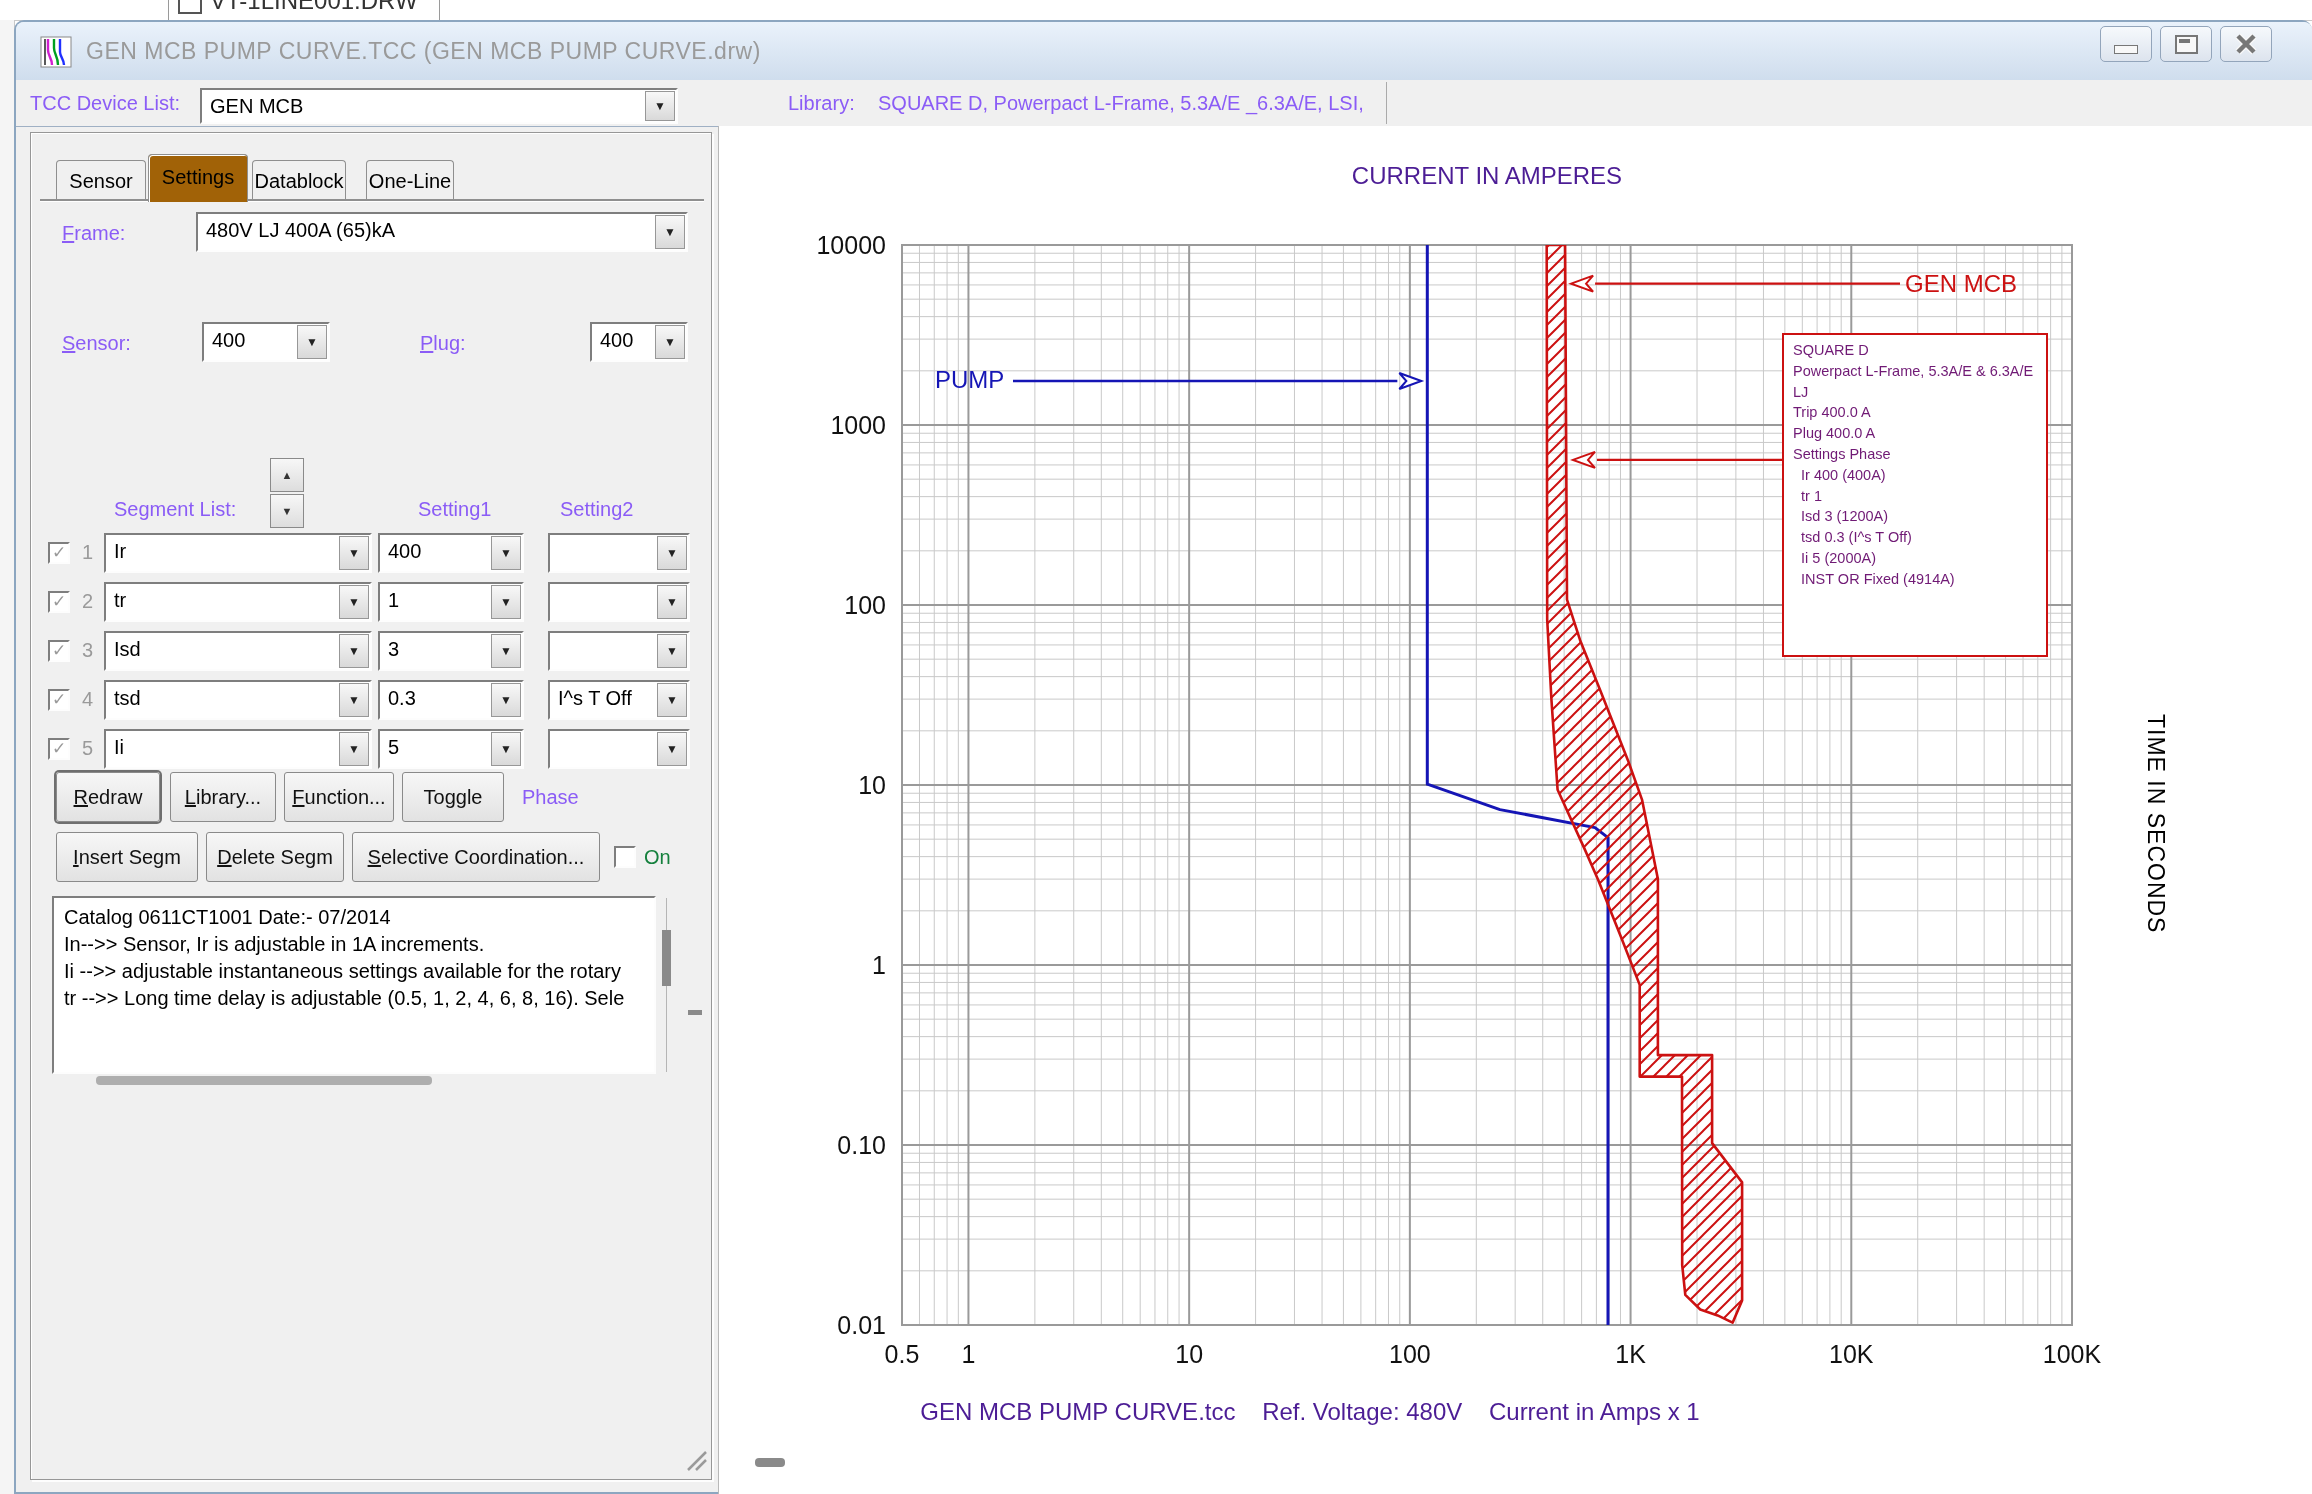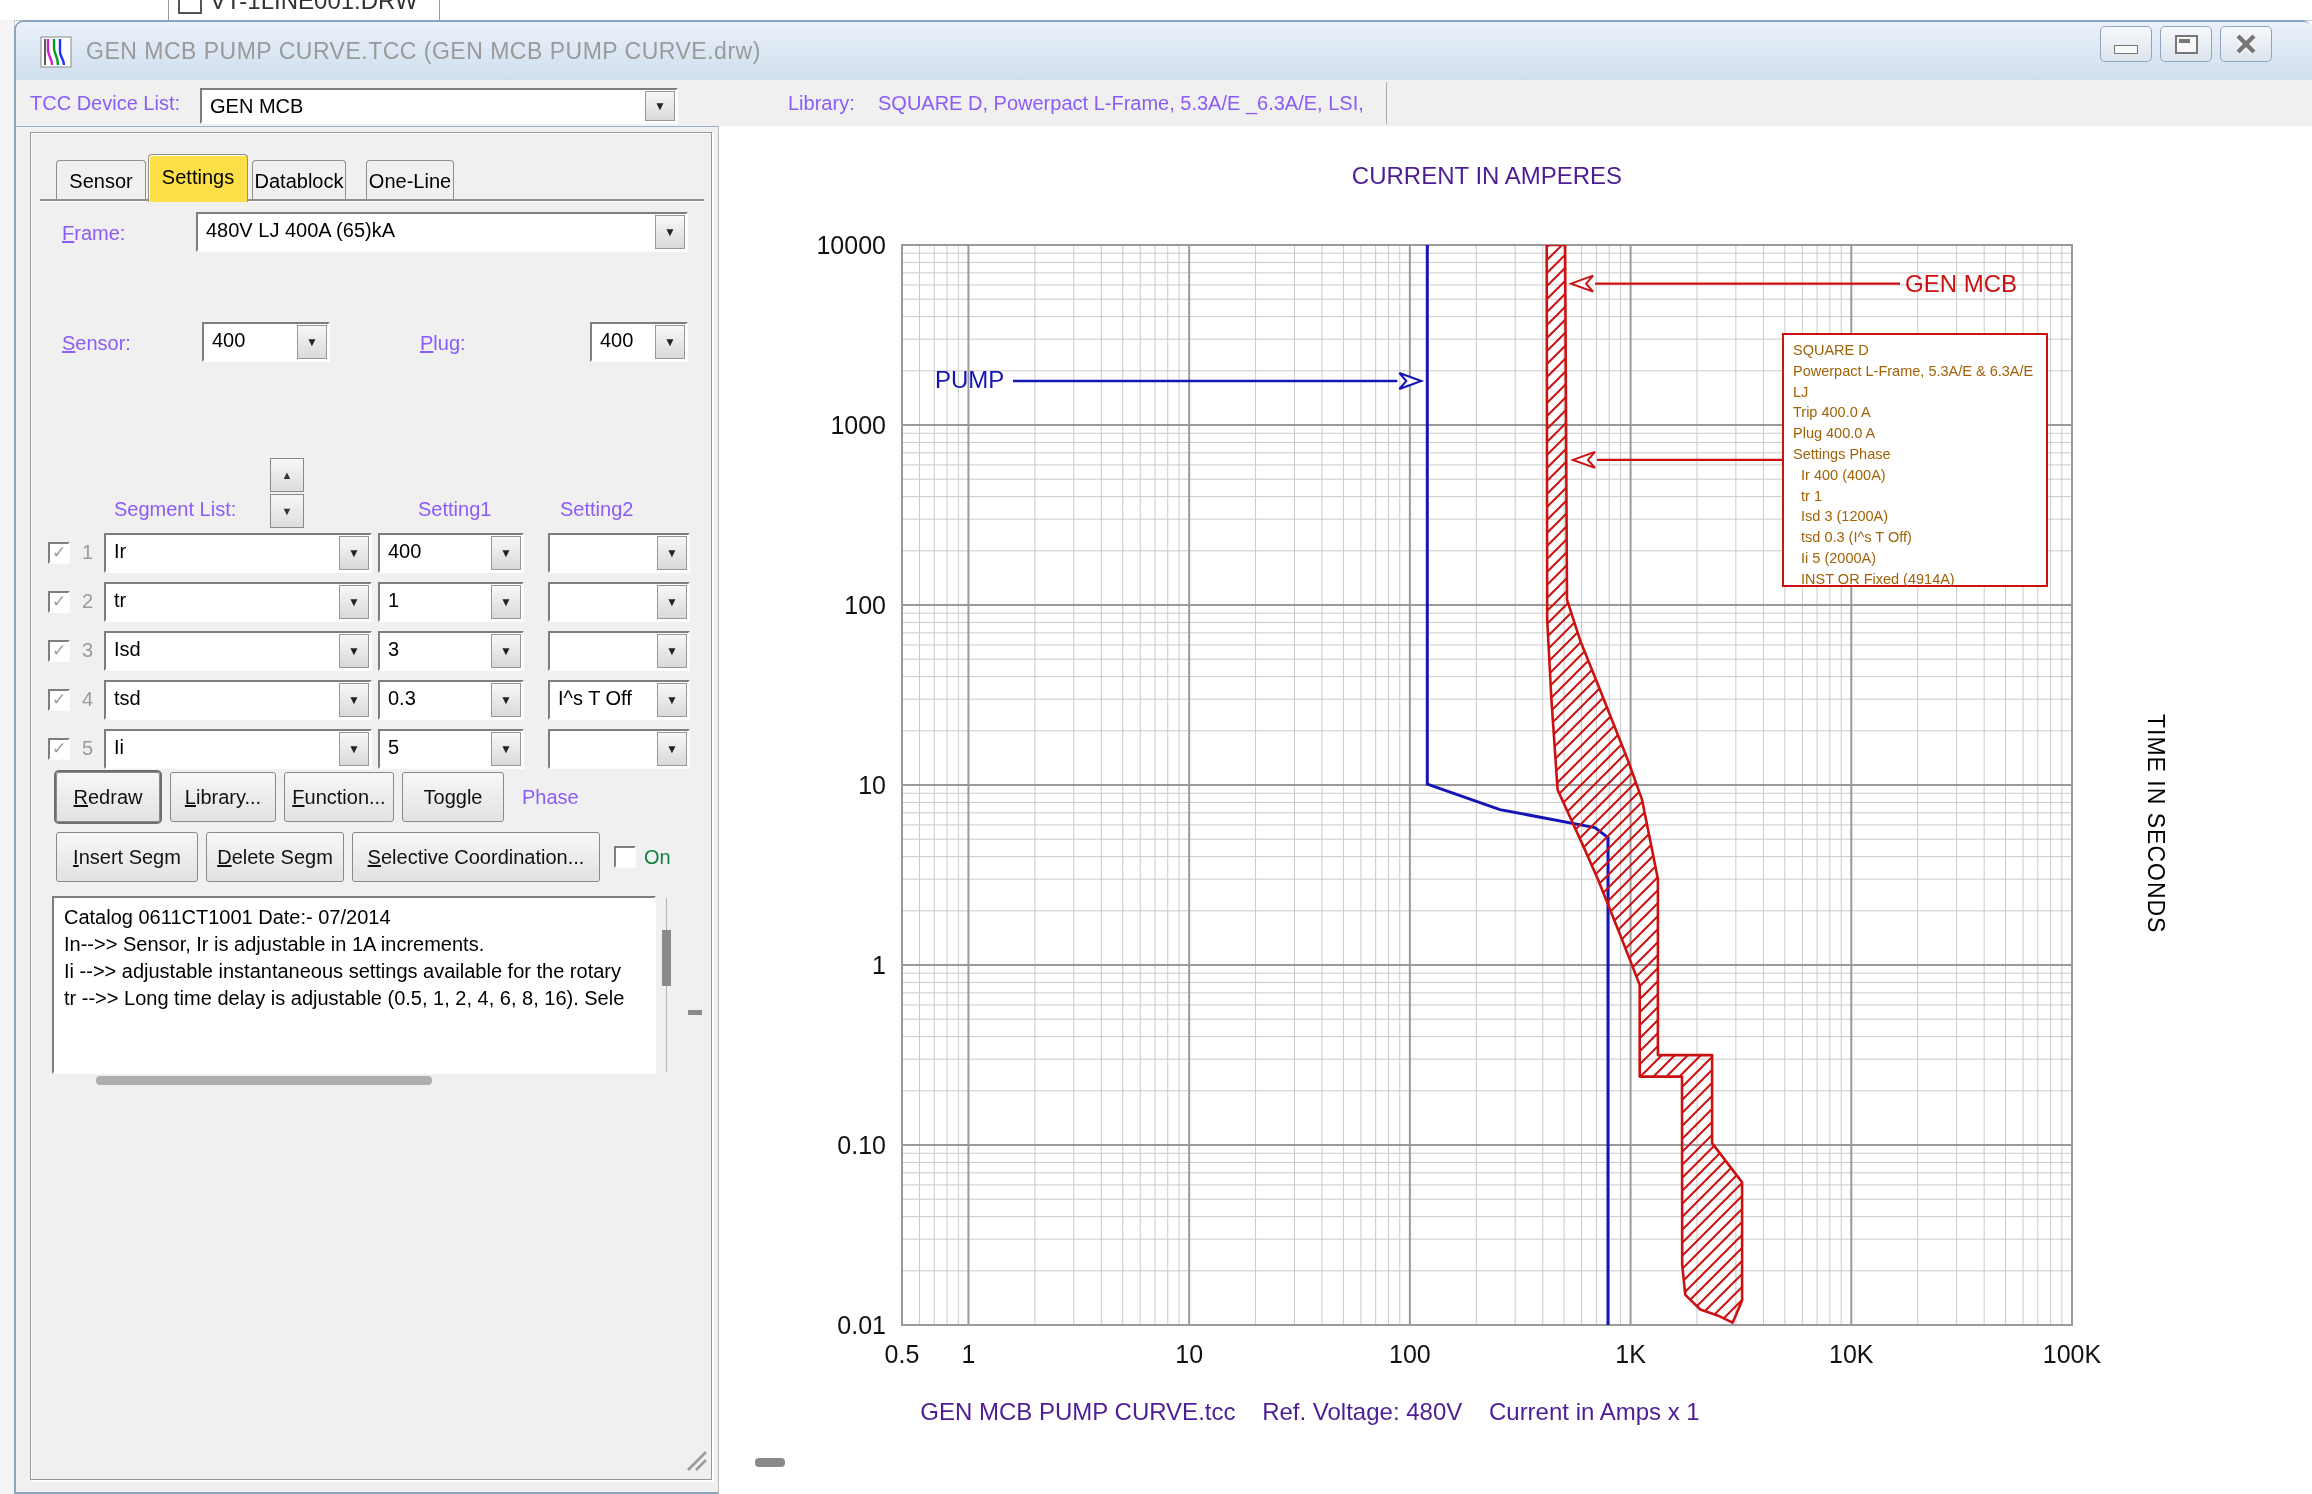--- a/index.html
+++ b/index.html
@@ -20,21 +20,21 @@
        background:linear-gradient(#f7f7f7,#e2e2e2);border:1px solid #8a8a8a;border-radius:3px;
        color:#111;box-sizing:border-box}
   .btn.default{box-shadow:0 0 0 2px #6f6f6f}
   .chk{position:absolute;width:22px;height:22px;box-sizing:border-box;background:#fff;
        border-top:2px solid #7e7e7e;border-left:2px solid #7e7e7e;
        border-bottom:2px solid #fdfdfd;border-right:2px solid #fdfdfd;
        color:#9a9a9a;font-size:17px;line-height:18px;text-align:center}
   .tab{position:absolute;height:40px;line-height:40px;text-align:center;font-size:20px;
        background:#f0f0f0;border:1px solid #8f8f8f;border-bottom:none;
        border-radius:4px 4px 0 0;box-sizing:border-box;z-index:1}
-  .tab.active{height:48px;line-height:44px;margin-top:-6px;z-index:3;background:#fde047;
+  .tab.active{height:48px;line-height:44px;margin-top:-6px;z-index:3;background:#a16207;
        box-shadow:inset 1px 1px 0 #fff}
   .spinbtn{position:absolute;width:34px;height:34px;box-sizing:border-box;background:linear-gradient(#f7f7f7,#ddd);
        border:1px solid #8a8a8a;display:flex;align-items:center;justify-content:center;font-size:11px;color:#333}
   u{text-decoration:underline}
   #chart-title,#chart-footer{position:absolute;font-size:24px;color:#4c1d95;white-space:pre;transform:translateX(-50%)}
   #ylabel-vert{position:absolute;writing-mode:vertical-rl;font-size:23px;letter-spacing:1px;color:#000}
   #info-box{position:absolute;border:2px solid #cc1111;background:#fff;font-size:14.5px;
        line-height:20.8px;white-space:pre;padding:5px 9px;box-sizing:border-box}
   .chart-annot{position:absolute;font-size:24px;white-space:nowrap}
 </style>
@@ -375,21 +375,21 @@
     <line x1="1595.089250617495" y1="283.6406296980619" x2="1900" y2="283.6406296980619" stroke="#cc1111" stroke-width="2.4"></line>
     <polygon points="1571.089250617495,283.6406296980619 1593.089250617495,275.6406296980619 1586.089250617495,283.6406296980619 1593.089250617495,291.6406296980619" fill="#fff" stroke="#cc1111" stroke-width="2"></polygon>
     <line x1="1596.9687996084476" y1="459.88760468290036" x2="1782" y2="459.88760468290036" stroke="#cc1111" stroke-width="2.4"></line>
     <polygon points="1572.9687996084476,459.88760468290036 1594.9687996084476,451.88760468290036 1587.9687996084476,459.88760468290036 1594.9687996084476,467.88760468290036" fill="#fff" stroke="#cc1111" stroke-width="2"></polygon>
   </svg>
 
 <div id="ylabel-vert" style="left:2142px;top:714px">TIME IN SECONDS</div>
 
 <div class="chart-annot" id="pump-label" style="left:935px;top:366px;color:#1515b5">PUMP</div>
 <div class="chart-annot" id="genmcb-label" style="left:1905px;top:270px;color:#cc1111">GEN MCB</div>
-<div id="info-box" style="left:1782px;top:333px;width:266px;height:254px;color:#a16207">SQUARE D
+<div id="info-box" style="left:1782px;top:333px;width:266px;height:324px;color:#701a75">SQUARE D
 Powerpact L-Frame, 5.3A/E &amp; 6.3A/E
 LJ
 Trip 400.0 A
 Plug 400.0 A
 Settings Phase
   Ir 400 (400A)
   tr 1
   Isd 3 (1200A)
   tsd 0.3 (I^s T Off)
   Ii 5 (2000A)

